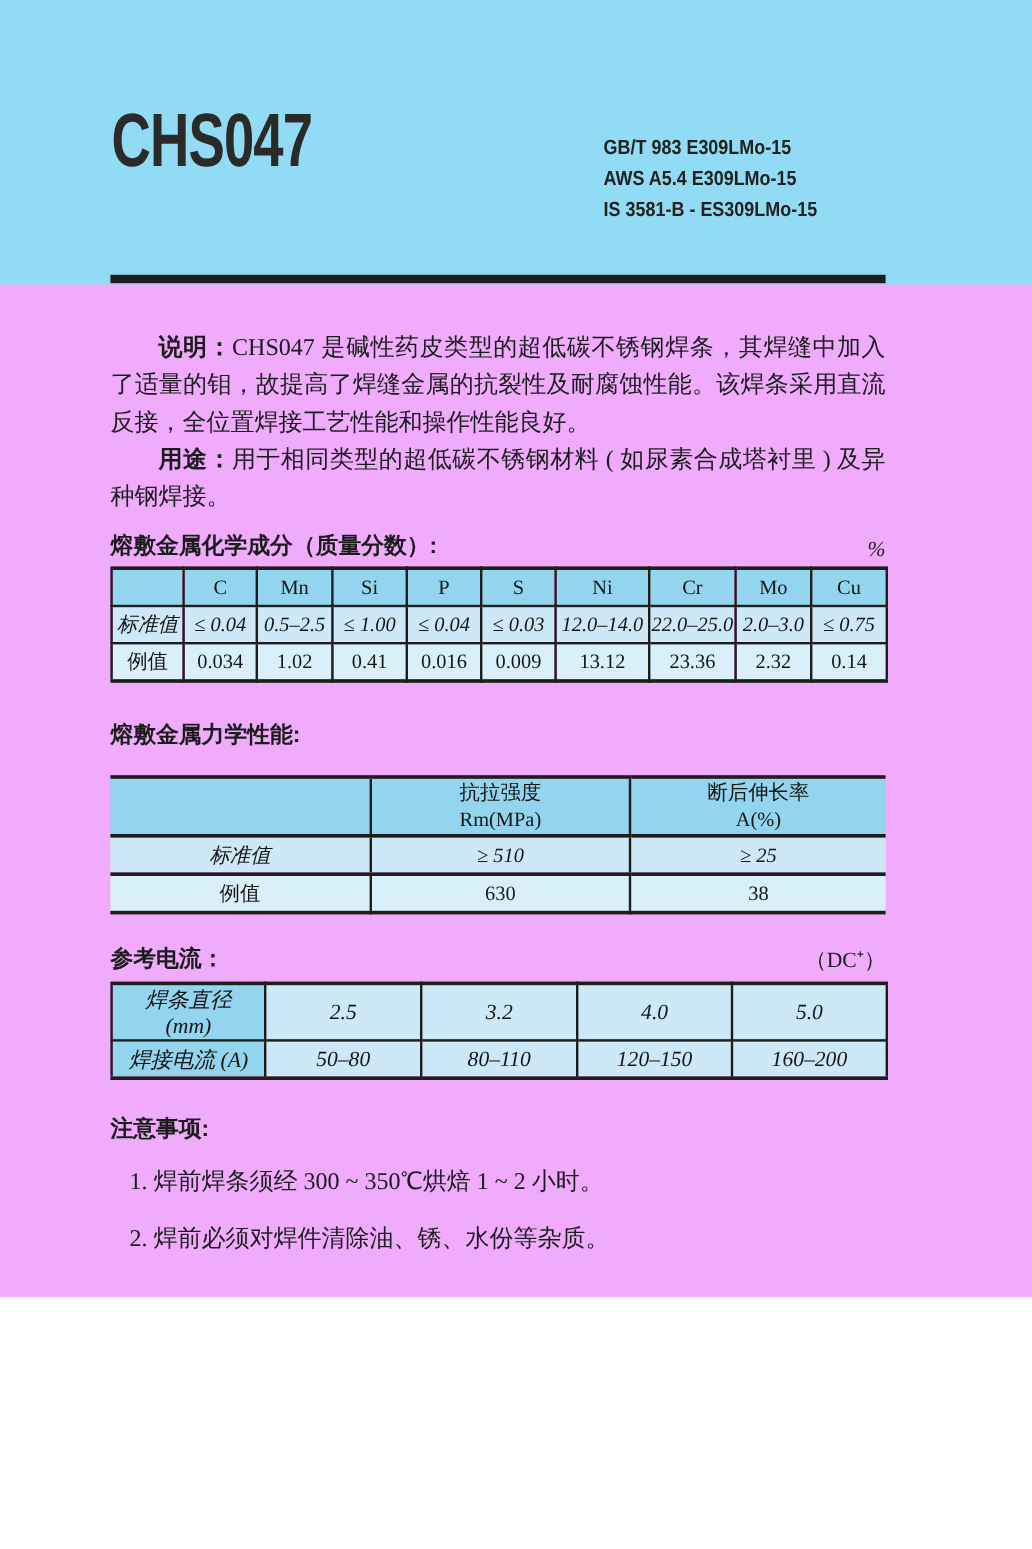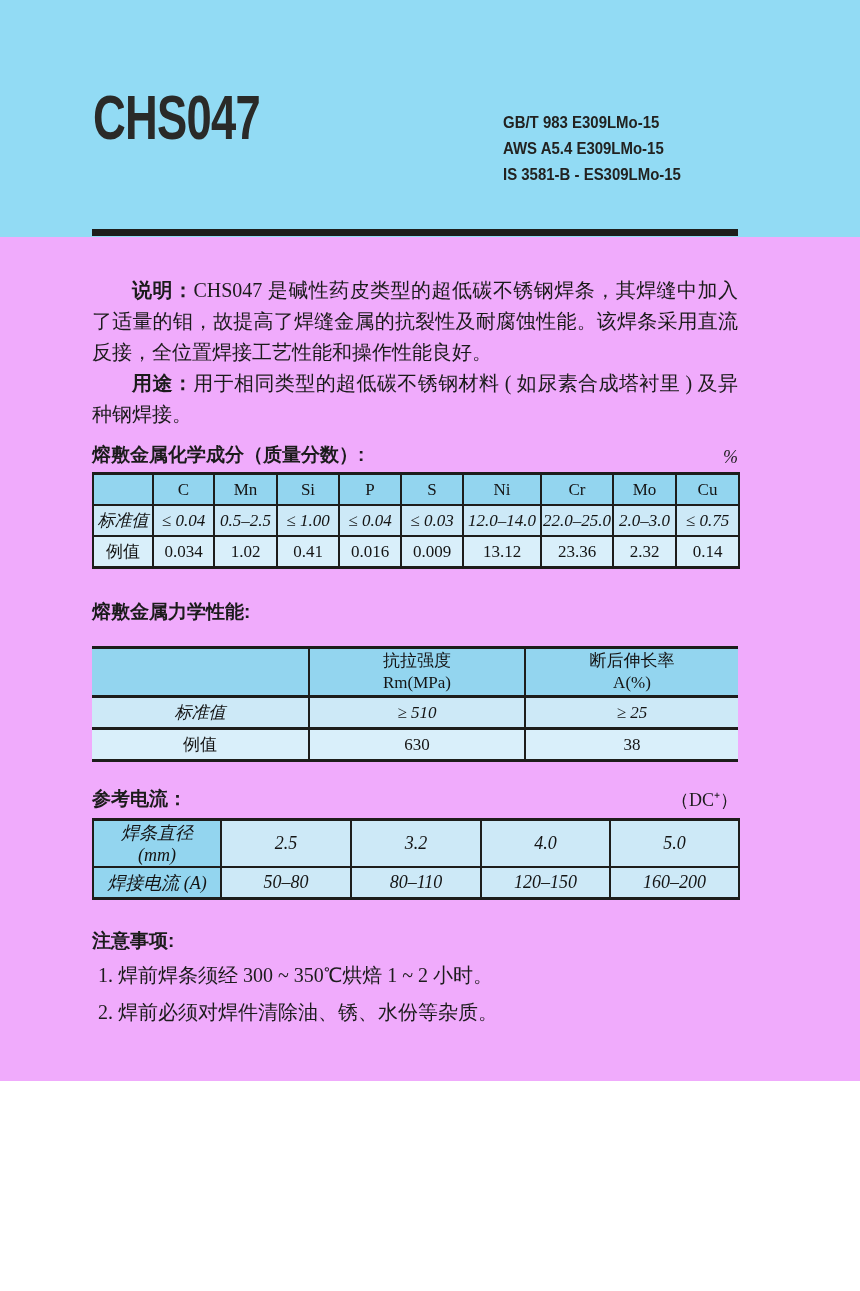--- a/index.html
+++ b/index.html
@@ -109,21 +109,21 @@
   
   .cur{font-size:18px;margin-top:6px;border-top:3px solid #1d1d1b;border-bottom:3px solid #1d1d1b;}
   .cur td{
     border:2px solid #1d1d1b;
     height:29px;padding:0 12px;overflow:hidden;
   }
   .cur .lbl{background:#93d5ef;}
   
   .notes{margin-top:28px;}
   .notes .note-line{
-    font-size:20px;line-height:31px;margin:6px;
+    font-size:20px;line-height:31px;margin:16px;
   }
   .notes .section-title{margin-bottom:2px;}
   .sec-chem{margin-top:12px;}
   .sec-mech{margin-top:30px;}
   .sec-cur{margin-top:24px;}
   .page-number{
     position:absolute;left:93px;top:1220px;
     font-size:20px;color:#2e2e2e;
     font-family:"Liberation Serif",serif;
   }

